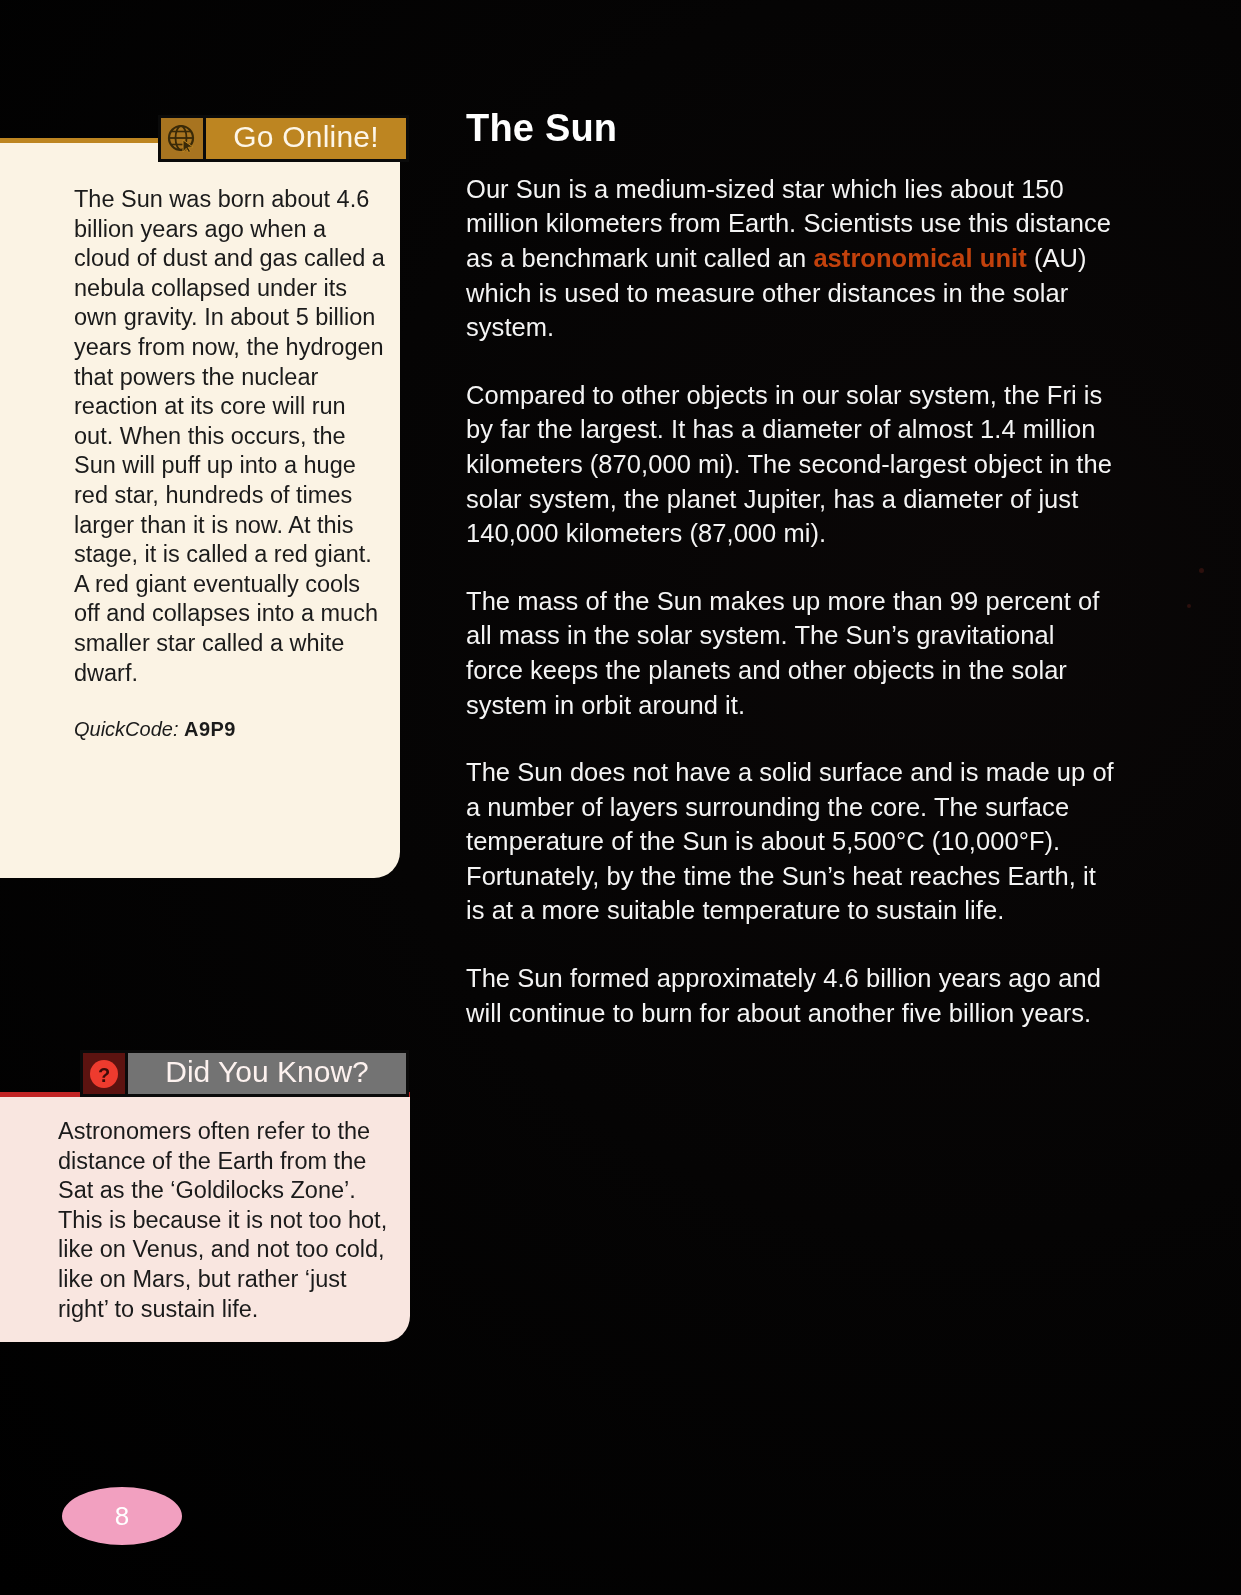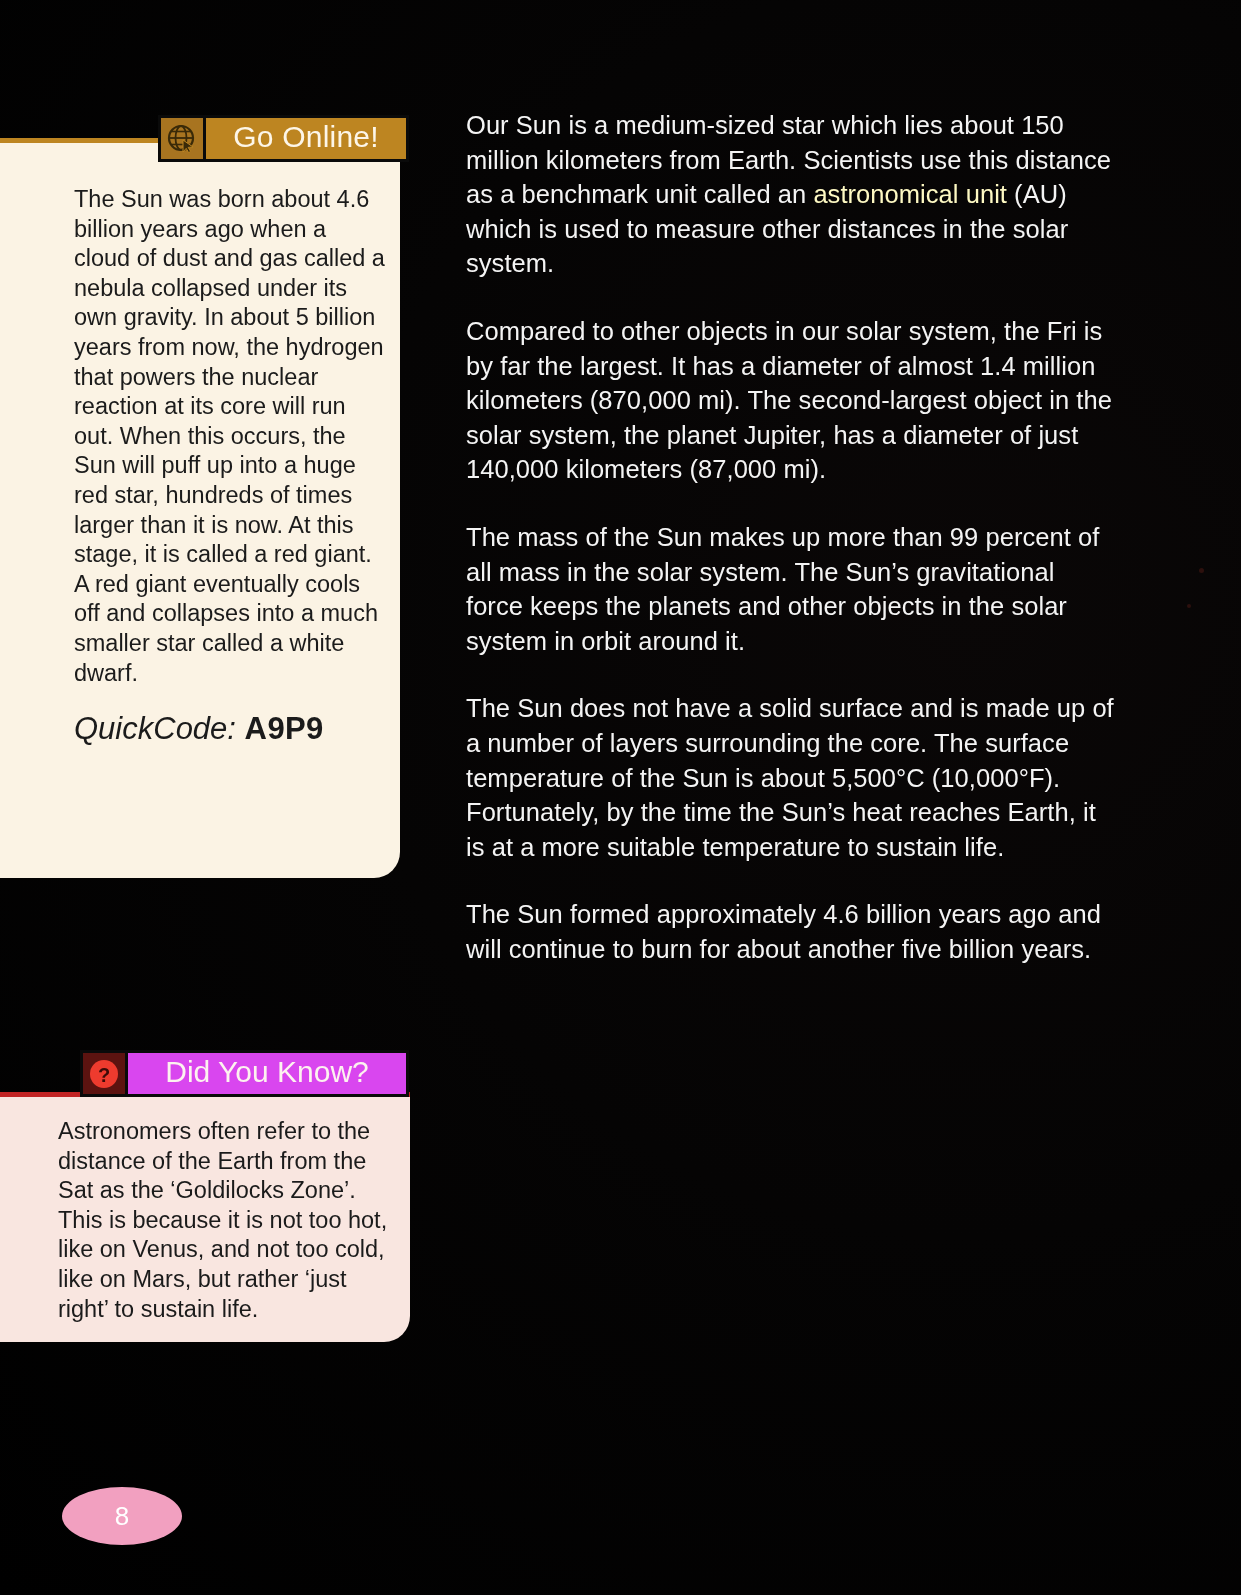--- a/index.html
+++ b/index.html
@@ -94,21 +94,21 @@
     left: 74px;
     top: 42px;
     right: 14px;
     color: #1b1b1b;
     font-size: 23.5px;
     line-height: 29.6px;
   }
   .go-online-body p { margin: 0 0 26px 0; }
   .go-online-body p:last-child { margin-bottom: 0; }
   .quickcode-line {
-    font-size: 31px;
+    font-size: 20px;
     line-height: 30px;
   }
   .quickcode-label { font-style: italic; }
   .quickcode-value { font-weight: bold; letter-spacing: .4px; }
 
   
   .dyk-header {
     position: absolute;
     left: 80px;
     top: 1050px;
@@ -121,21 +121,21 @@
     width: 48px;
     background: #5c1310;
     border: 3px solid #0a0a0a;
     box-sizing: border-box;
     display: flex;
     align-items: center;
     justify-content: center;
   }
   .dyk-titlebox {
     width: 281px;
-    background: #d946ef;
+    background: #737373;
     border: 3px solid #0a0a0a;
     border-left: none;
     box-sizing: border-box;
     display: flex;
     align-items: center;
     justify-content: center;
   }
   .dyk-titlebox span {
     color: #fdf2ef;
     font-size: 30px;
@@ -201,21 +201,21 @@
     line-height: 1.1;
   }
   .main-col p {
     color: #f4f4f4;
     font-size: 25.5px;
     line-height: 34.6px;
     margin: 0 0 33px 0;
     letter-spacing: .05px;
   }
   .main-col p:last-child { margin-bottom: 0; }
-  .main-col b { font-weight: normal; color: #fef9c3; }
+  .main-col b { font-weight: bold; color: #c2410c; }
 
   .globe-svg { display: block; }
 </style>
 </head>
 <body>
 
 <div class="page-bg"></div>
 <div class="speck" style="left:1199px;top:568px;width:5px;height:5px;"></div>
 <div class="speck" style="left:1187px;top:604px;width:4px;height:4px;"></div>
 
@@ -264,20 +264,21 @@
       <span>Did You Know?</span>
     </div>
   </div>
 
   <div class="page-number">
     <span>8</span>
   </div>
 </div>
 
 <div class="main-col">
+  <h1 class="main-title">The Sun</h1>
 
   <p><span>Our Sun is a medium-sized star which lies about 150 million kilometers from Earth. Scientists use this distance as a benchmark unit called an </span><b>astronomical unit</b><span> (AU) which is used to measure other distances in the solar system.</span></p>
 
   <p>Compared to other objects in our solar system, the Fri is by far the largest. It has a diameter of almost 1.4 million kilometers (870,000 mi). The second-largest object in the solar system, the planet Jupiter, has a diameter of just 140,000 kilometers (87,000 mi).</p>
   <p>The mass of the Sun makes up more than 99 percent of all mass in the solar system. The Sun’s gravitational force keeps the planets and other objects in the solar system in orbit around it.</p>
   <p>The Sun does not have a solid surface and is made up of a number of layers surrounding the core. The surface temperature of the Sun is about 5,500°C (10,000°F). Fortunately, by the time the Sun’s heat reaches Earth, it is at a more suitable temperature to sustain life.</p>
   <p>The Sun formed approximately 4.6 billion years ago and will continue to burn for about another five billion years.</p>
 </div>
 
 </body></html>

